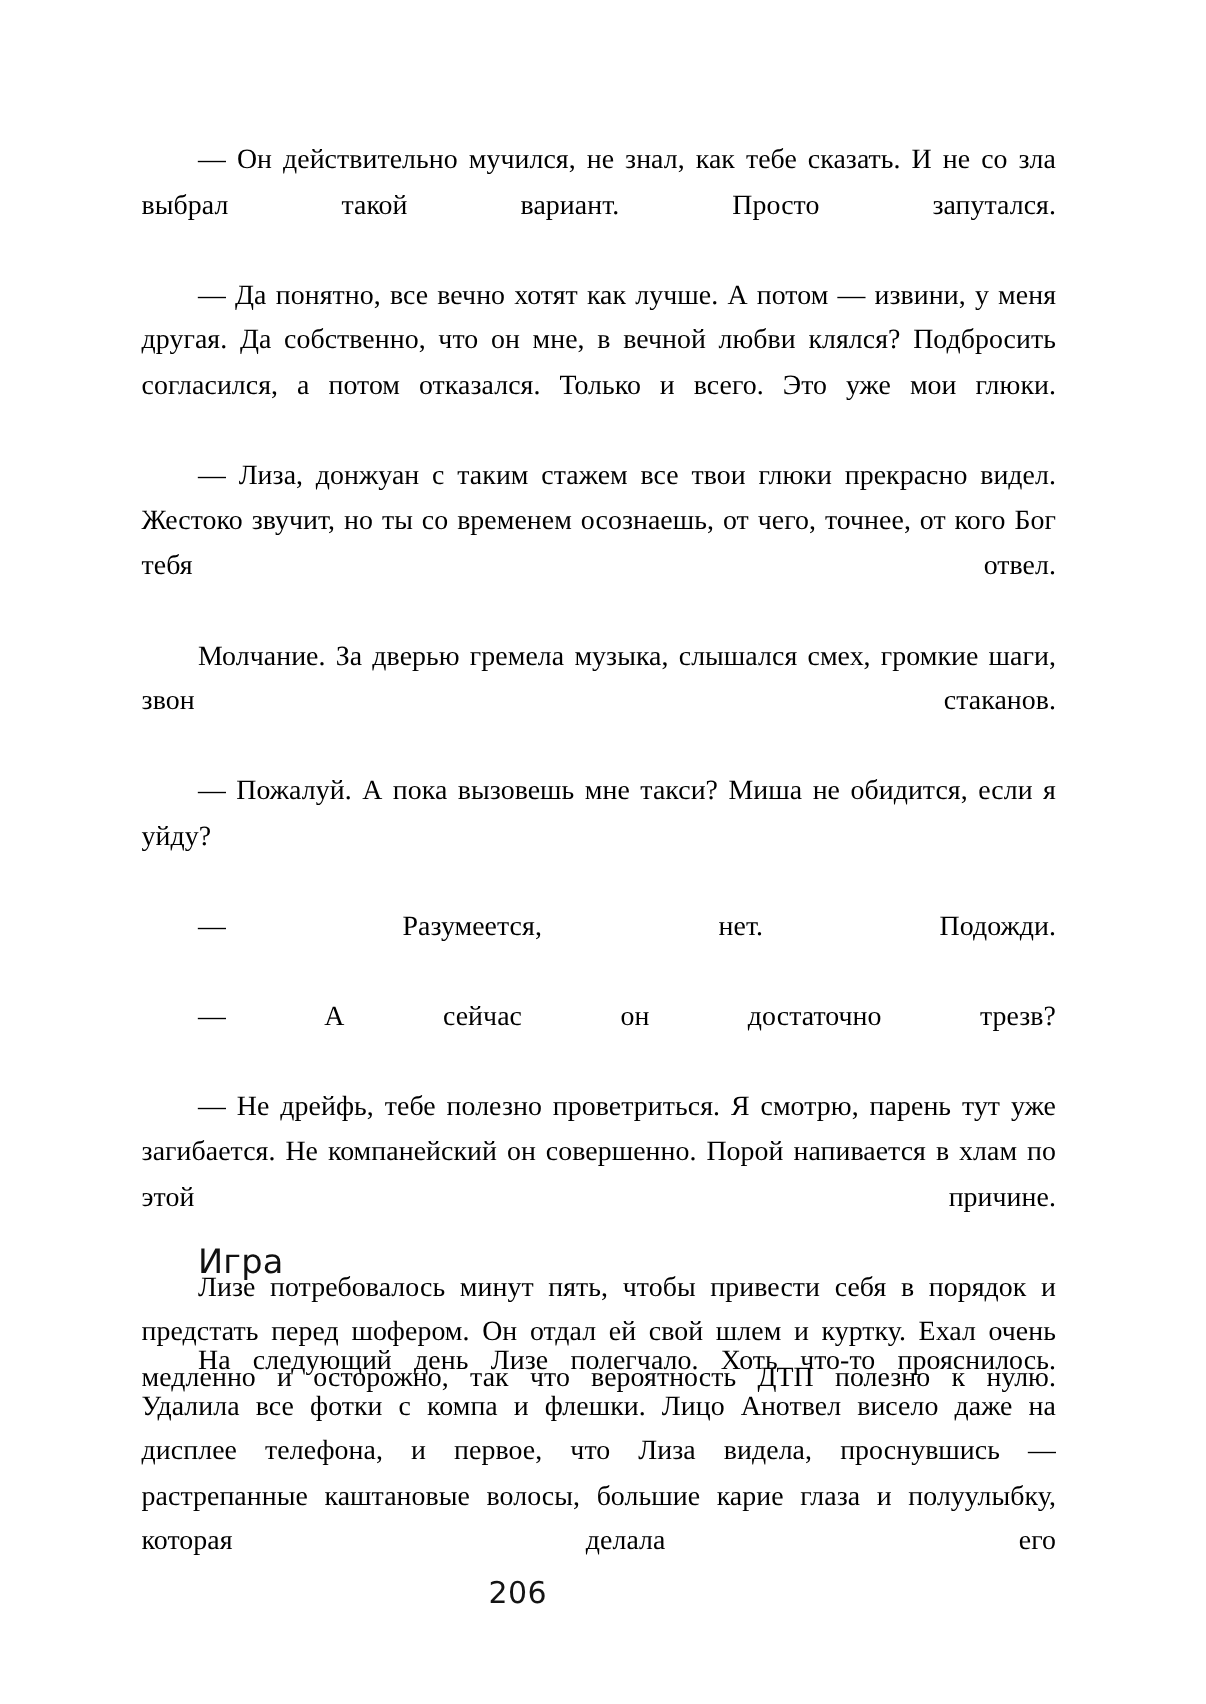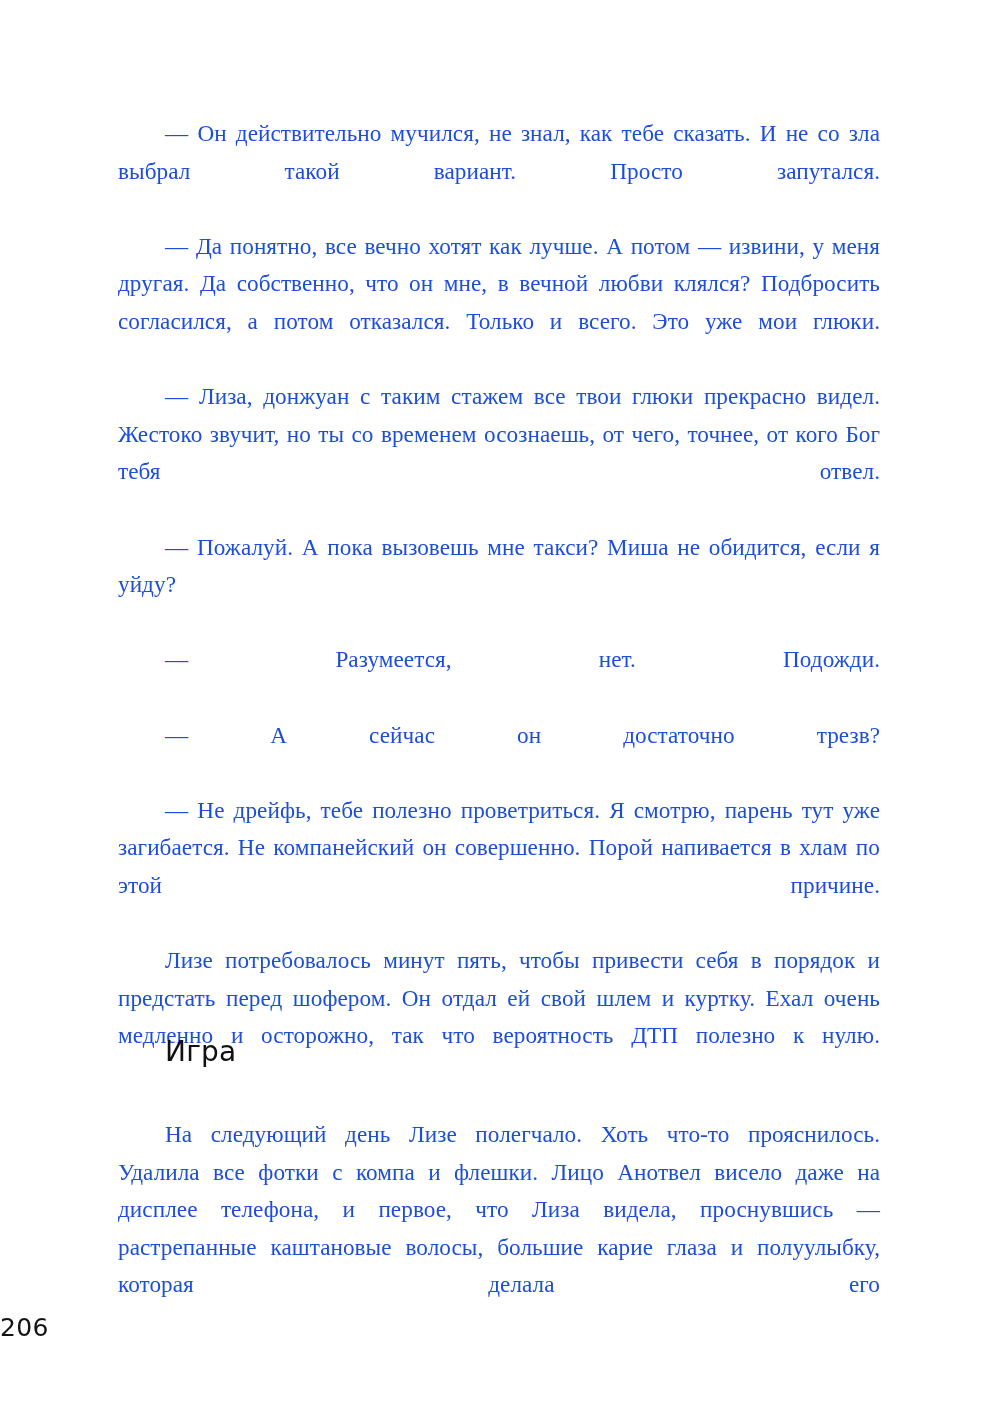--- a/index.html
+++ b/index.html
@@ -28,21 +28,21 @@
 
   .para {
     margin: 0;
     padding: 0;
     font-family: "Liberation Serif", "DejaVu Serif", serif;
     font-size: 23.2px;
     line-height: 37.6px;
     text-align: justify;
     text-justify: inter-word;
     text-indent: 47px;
-    color: #1d4ed8;
+    color: #000000;
     letter-spacing: 0.06px;
     word-spacing: 0.2px;
     hyphens: manual;
   }
 
   
   .para:after {
     content: "";
     display: inline-block;
     width: 100%;
@@ -63,20 +63,21 @@
     position: absolute;
     left: 165px;
     top: 1032px;
   }
 
   #page-number {
     position: absolute;
     left: 0;
     top: 1313px;
     width: 863px;
+    text-align: center;
     font-family: "DejaVu Sans", "Liberation Sans", sans-serif;
     font-size: 25px;
     line-height: 30px;
     color: #141414;
     letter-spacing: 0.4px;
   }
 
   #body-before {
     position: absolute;
     left: 118px;
@@ -93,20 +94,21 @@
 </style>
 </head>
 <body>
 
 <div id="page">
 
   <div id="body-before">
     <p class="para">— Он действительно мучился, не знал, как тебе ска­зать. И не со зла выбрал такой вариант. Просто запутался.</p>
     <p class="para">— Да понятно, все вечно хотят как лучше. А потом — извини, у меня другая. Да собственно, что он мне, в веч­ной любви клялся? Подбросить согласился, а потом отка­зался. Только и всего. Это уже мои глюки.</p>
     <p class="para">— Лиза, донжуан с таким стажем все твои глюки пре­красно видел. Жестоко звучит, но ты со временем осозна­ешь, от чего, точнее, от кого Бог тебя отвел.</p>
+    <p class="para">Молчание. За дверью гремела музыка, слышался смех, громкие шаги, звон стаканов.</p>
     <p class="para">— Пожалуй. А пока вызовешь мне такси? Миша не оби­дится, если я уйду?</p>
     <p class="para">— Разумеется, нет. Подожди.</p>
     <p class="para">— А сейчас он достаточно трезв?</p>
     <p class="para">— Не дрейфь, тебе полезно проветриться. Я смотрю, парень тут уже загибается. Не компанейский он совершен­но. Порой напивается в хлам по этой причине.</p>
     <p class="para">Лизе потребовалось минут пять, чтобы привести себя в порядок и предстать перед шофером. Он отдал ей свой шлем и куртку. Ехал очень медленно и осторожно, так что вероятность ДТП полезно к нулю.</p>
   </div>
 
   <div id="heading-block">
     <h2 class="section-heading">Игра</h2>
   </div>

